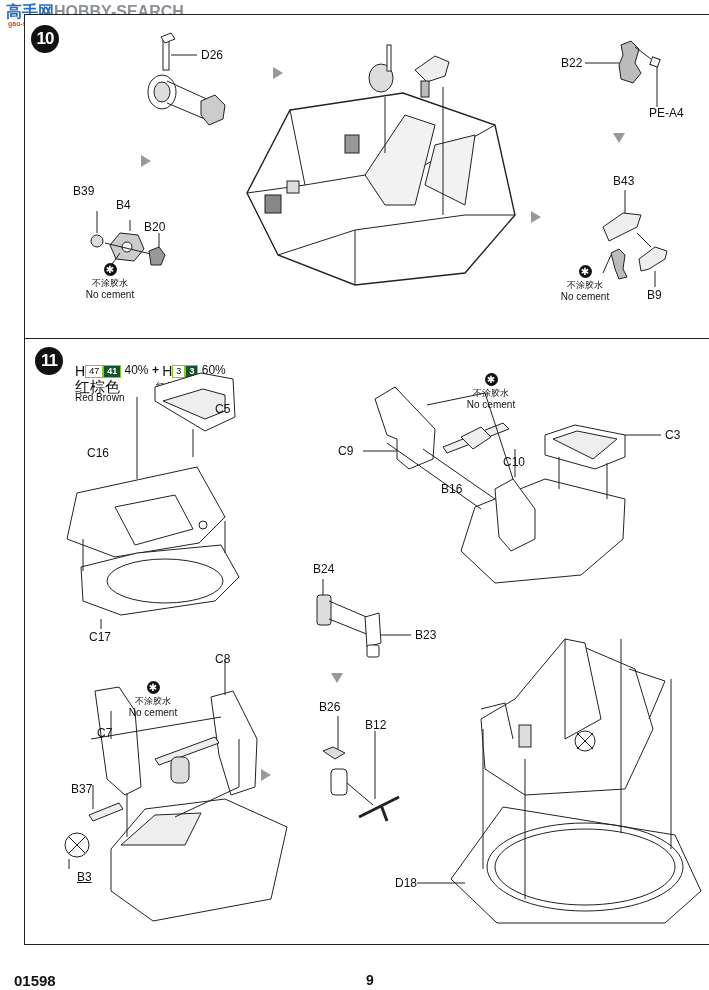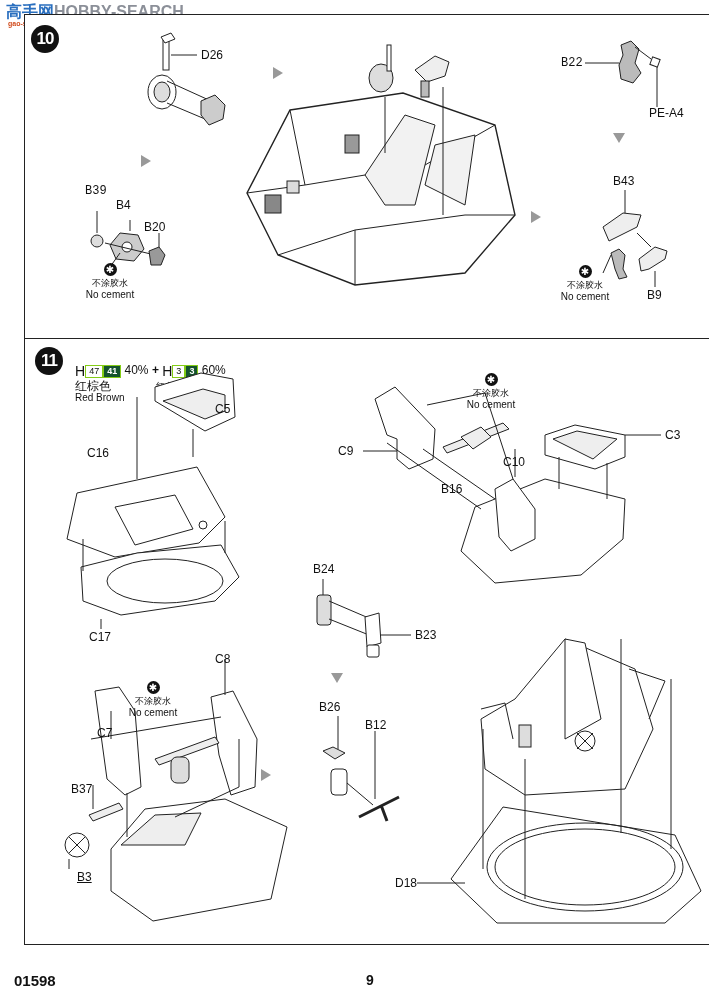--- a/index.html
+++ b/index.html
@@ -101,24 +101,24 @@
 
     <g fill="#999">
       <path d="M248 52 l10 6 l-10 6z"></path>
       <path d="M126 146 l-10 -6 l0 12z"></path>
       <path d="M588 118 l12 0 l-6 10z"></path>
       <path d="M516 202 l-10 -6 l0 12z"></path>
     </g>
   </svg>
 
   <div class="lbl" style="left:176px;top:34px;">D26</div>
-  <div class="lbl" style="left:60px;top:170px;font-family:Liberation Mono, monospace;">B39</div>
+  <div class="lbl" style="left:48px;top:170px;">B39</div>
   <div class="lbl" style="left:91px;top:184px;">B4</div>
   <div class="lbl" style="left:119px;top:206px;">B20</div>
-  <div class="lbl" style="left:536px;top:42px;font-family:Liberation Mono, monospace;">B22</div>
+  <div class="lbl" style="left:536px;top:42px;">B22</div>
   <div class="lbl" style="left:624px;top:92px;">PE-A4</div>
   <div class="lbl" style="left:588px;top:160px;">B43</div>
   <div class="lbl" style="left:622px;top:274px;">B9</div>
 
   <div class="nc" style="left:45px;top:248px;">
     <span class="ico">✱</span>
     <div class="cn">不涂胶水</div>
     <div>No cement</div>
   </div>
   <div class="nc" style="left:520px;top:250px;">
@@ -131,21 +131,21 @@
 <div class="panel" id="p11">
   <div class="stepnum" style="left:10px;top:8px;">11</div>
 
   <div class="paint">
     <span class="H">H</span><span class="box">47</span><span class="box dark">41</span>
     <span>40%</span>
     <b>+</b>
     <span class="H">H</span><span class="box">3</span><span class="box dark">3</span>
     <span>60%</span>
   </div>
-  <div class="lbl" style="left:50px;top:41px;font-size:12px;">红棕色</div>
+  <div class="lbl" style="left:50px;top:41px;font-size:15px;">红棕色</div>
   <div class="lbl" style="left:50px;top:52px;font-size:10px;">Red Brown</div>
   <div class="lbl" style="left:131px;top:41px;font-size:9px;">红色</div>
   <div class="lbl" style="left:131px;top:52px;font-size:10px;">Red</div>
 
   <svg class="draw" width="692" height="605">
     <g fill="none" stroke="#222" stroke-width="1">
 
       <g>
         <line x1="112" y1="58" x2="112" y2="140"></line>
         <path d="M52 154 L172 128 L200 178 L174 204 L90 218 L42 200 Z" fill="#fff"></path>

